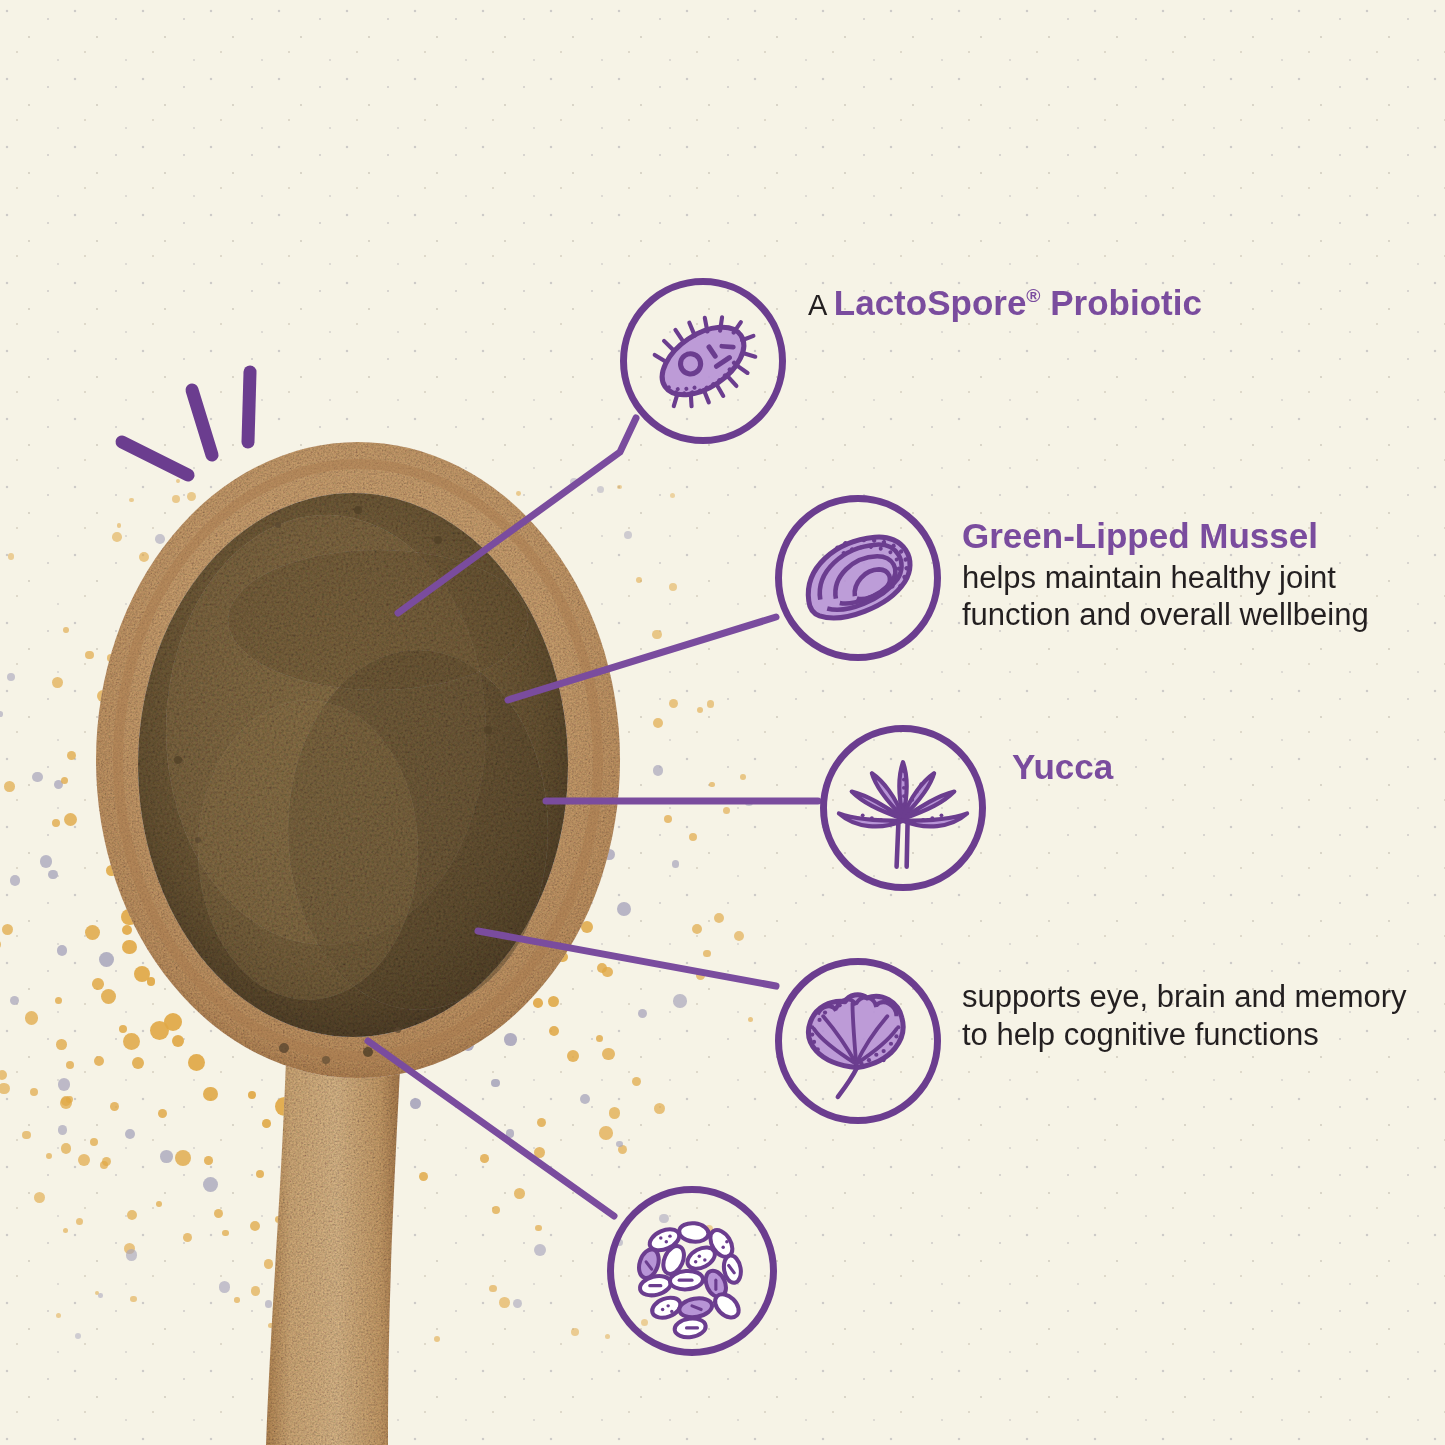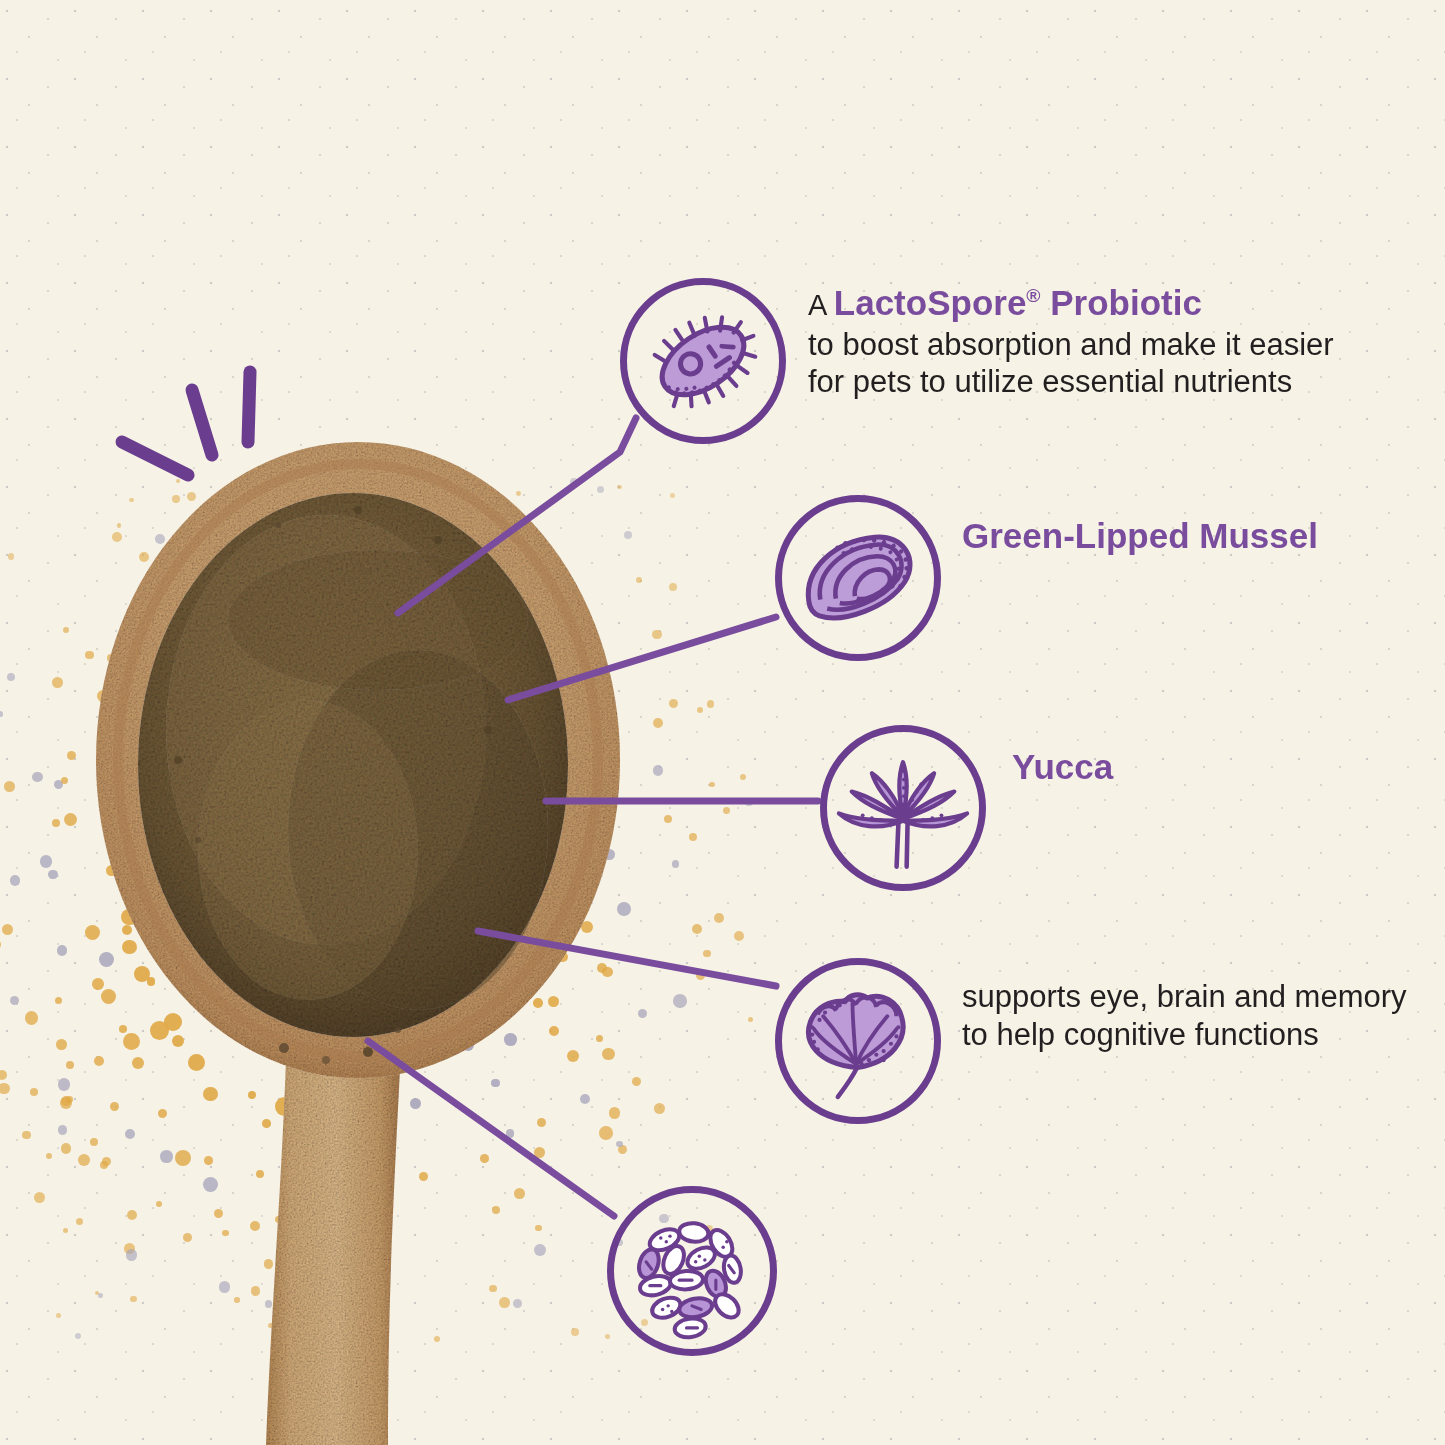--- a/index.html
+++ b/index.html
@@ -555,22 +555,20 @@
           <line x1="14" y1="-9" x2="14" y2="3" stroke="#6B3D8F" stroke-width="5.5" stroke-linecap="round"></line>
           <line x1="9" y1="13" x2="26" y2="13" stroke="#6B3D8F" stroke-width="5.5" stroke-linecap="round"></line>
           <line x1="26" y1="-2" x2="36" y2="6" stroke="#6B3D8F" stroke-width="5" stroke-linecap="round"></line>
         </g>
       </svg>
     </div>
     <div class="ctext" style="left:808px;top:284px;width:540px;">
       <div class="chead">
         <span class="lead">A </span><span>LactoSpore</span><sup>®</sup><span> Probiotic</span>
       </div>
-      <p class="cbody">to boost absorption and make it easier
-for pets to utilize essential nutrients</p>
     </div>
   </div>
 
   <div class="callout">
     <div class="icon-circle" style="left:775px;top:495px;width:166px;height:166px;">
       <svg class="icon-art" viewBox="0 0 166 166">
         <g transform="translate(83,86) rotate(-24)">
           <path d="M-58 -2 C -48 -36, -6 -50, 36 -36 C 66 -26, 70 6, 46 22 C 18 40, -34 36, -54 18 C -60 12, -60 4, -58 -2 Z" fill="#B794D6" opacity=".9"></path>
           <path d="M-58 -2 C -48 -36, -6 -50, 36 -36 C 66 -26, 70 6, 46 22 C 18 40, -34 36, -54 18 C -60 12, -60 4, -58 -2 Z" fill="none" stroke="#6B3D8F" stroke-width="5.5" stroke-linejoin="round"></path>
           <path d="M-46 2 C -38 -28, 0 -40, 34 -28 C 56 -20, 58 4, 40 16 C 16 30, -26 28, -43 14" fill="none" stroke="#6B3D8F" stroke-width="5"></path>
@@ -599,20 +597,22 @@
             <circle cx="48" cy="-4" r="2.2"></circle>
               <circle cx="46" cy="6" r="2.2"></circle>
             <circle cx="40" cy="14" r="2.2"></circle>
               <circle cx="32" cy="21" r="2.2"></circle>
           </g>
         </g>
       </svg>
     </div>
     <div class="ctext" style="left:962px;top:517px;width:470px;">
       <div class="chead">Green-Lipped Mussel</div>
+      <p class="cbody">helps maintain healthy joint
+function and overall wellbeing</p>
     </div>
   </div>
 
   <div class="callout">
     <div class="icon-circle" style="left:820px;top:725px;width:166px;height:166px;">
       <svg class="icon-art" viewBox="0 0 166 166">
         <g transform="translate(83,83)">
           <g fill="#B794D6" stroke="#6B3D8F" stroke-width="4.6" stroke-linejoin="round">
 
             <path d="M0 10 C -6 -18, -5 -36, 0 -50 C 5 -36, 6 -18, 0 10 Z"></path>

